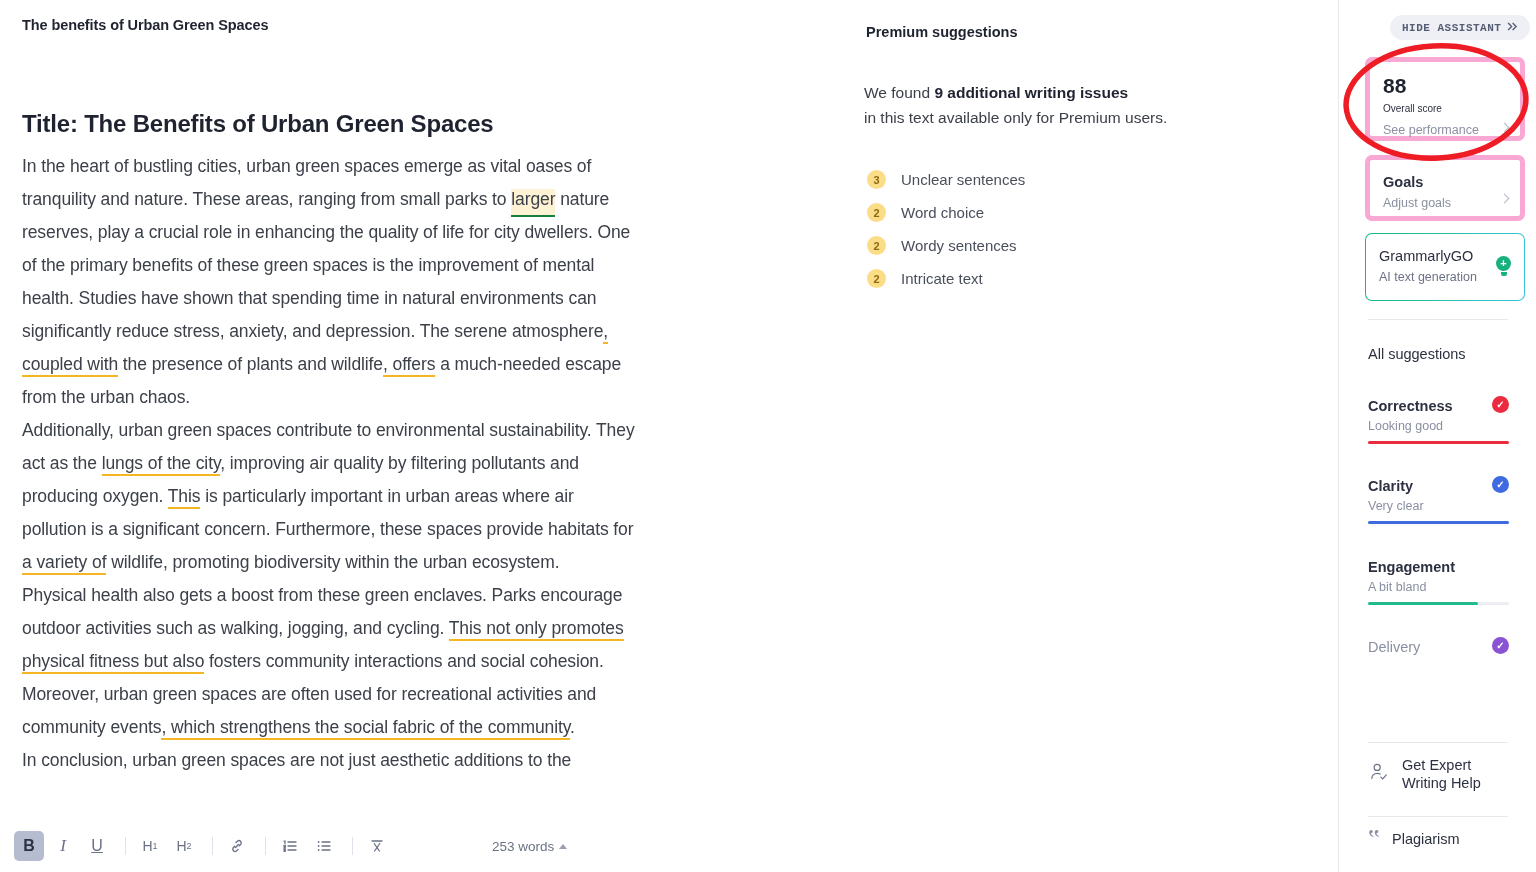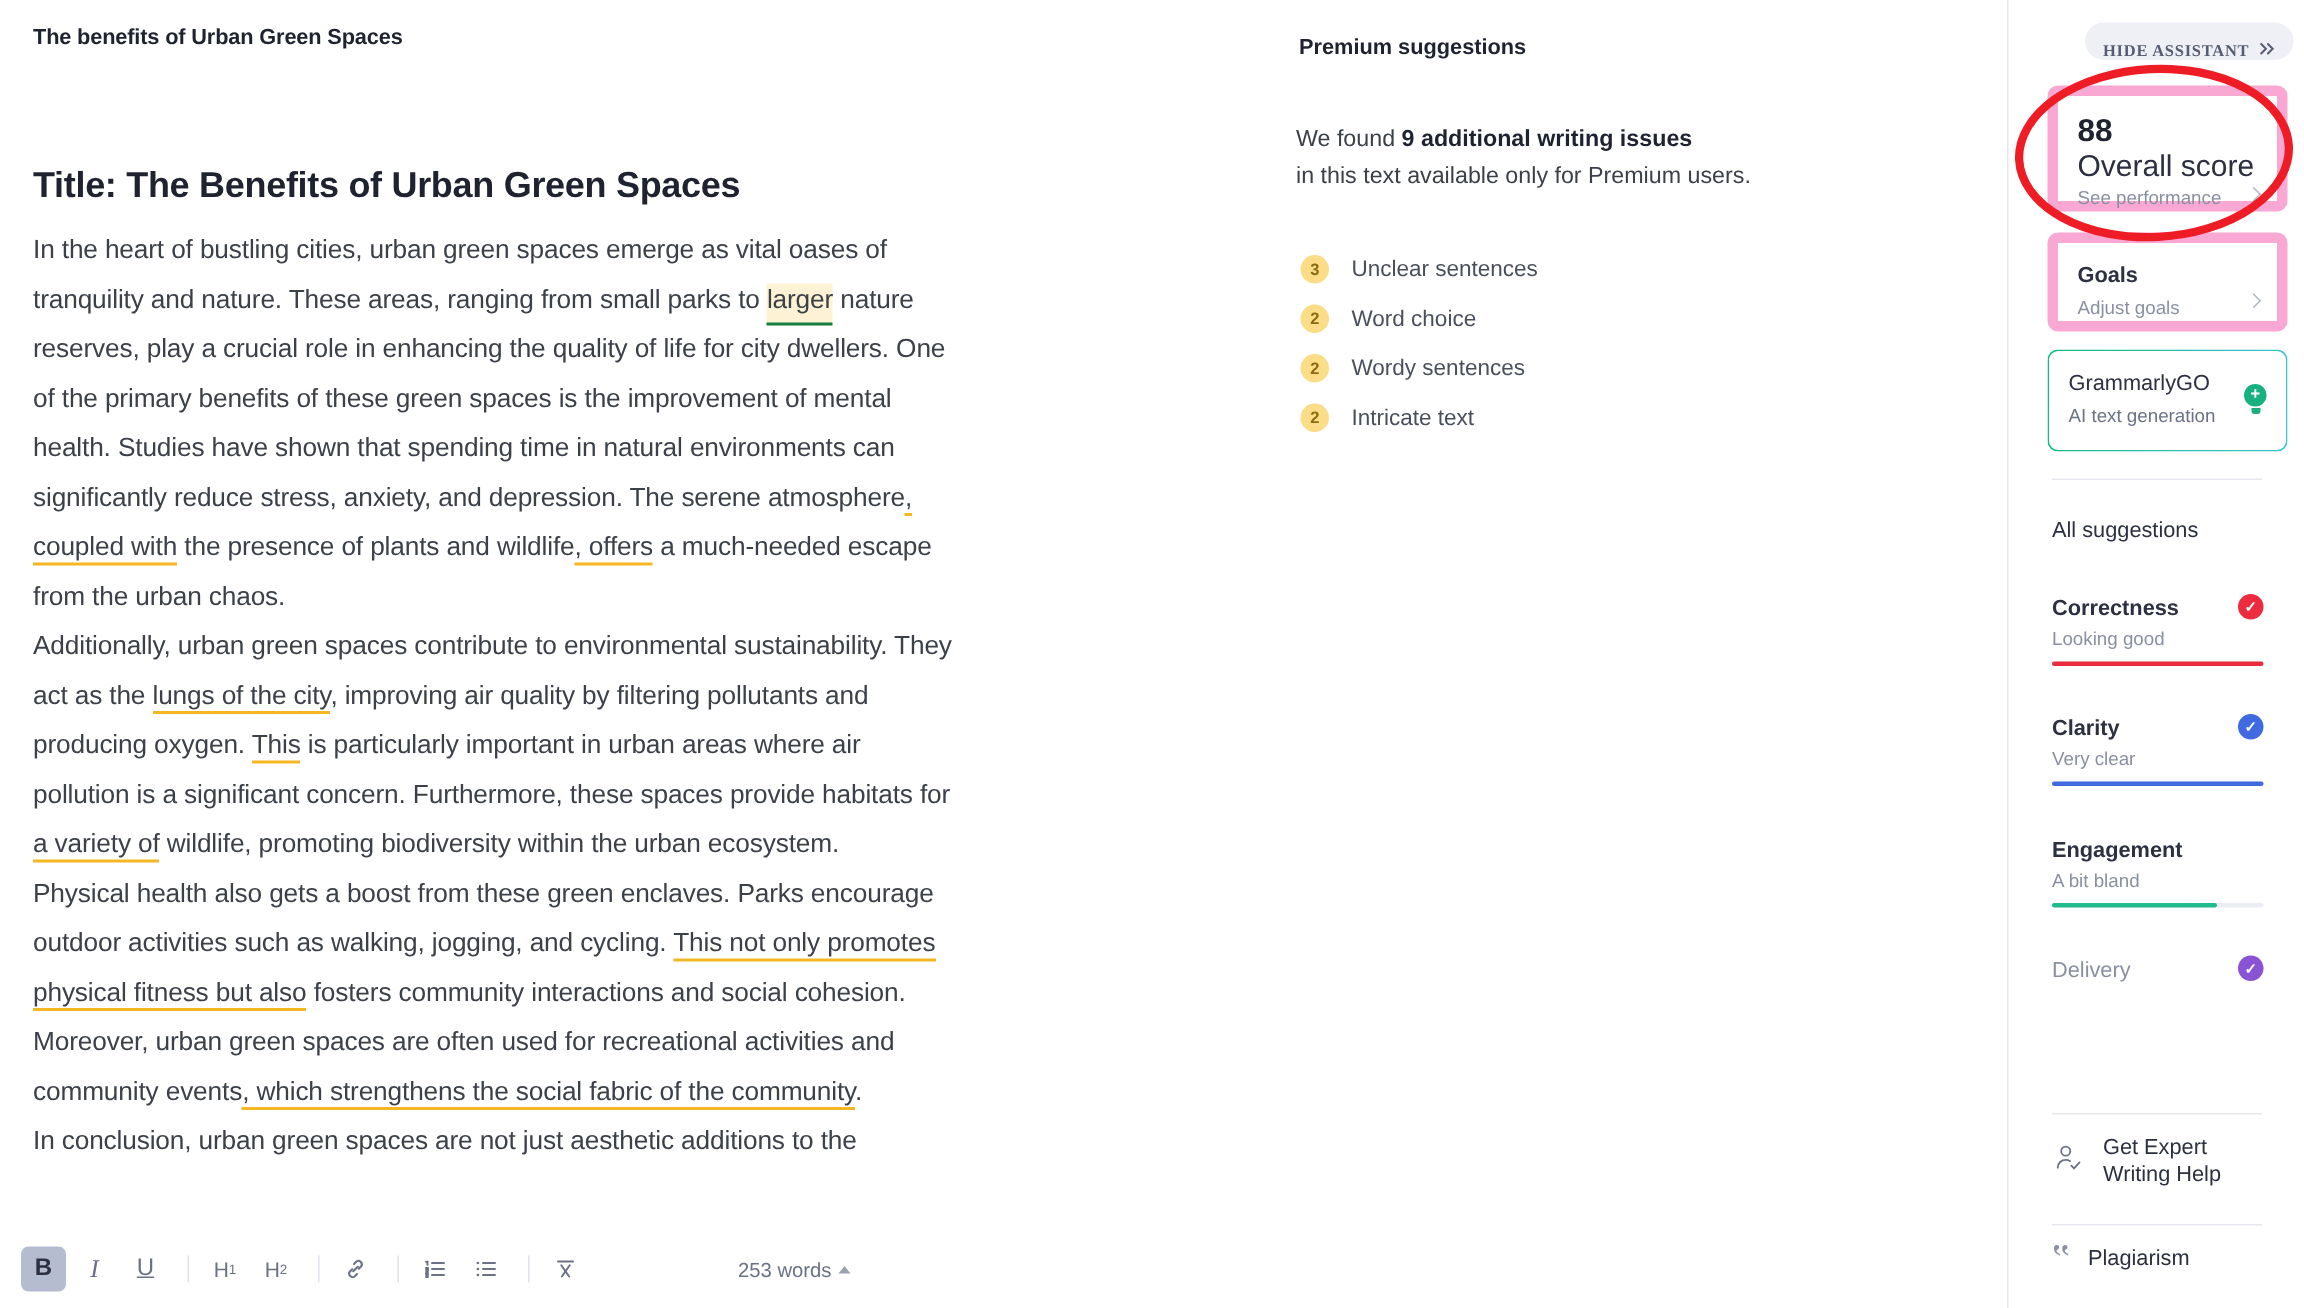--- a/index.html
+++ b/index.html
@@ -105,32 +105,32 @@
   
   #sidebar {
     position: absolute; left: 1338px; top: 0; width: 198px; height: 872px;
     background: #fff; border-left: 1px solid #e6e8ee;
   }
   #hide-assistant {
     position: absolute; left: 51px; top: 15px;
     height: 25px; padding: 0 12px; border-radius: 13px;
     background: #eef0f6; color: #565d73;
     font-size: 11px; font-weight: bold; letter-spacing: 0.5px;
-    display: flex; align-items: flex-end; gap: 6px; cursor: pointer;
-    border: none; font-family: Liberation Serif, serif;
+    display: flex; align-items: center; gap: 6px; cursor: pointer;
+    border: none; font-family: Liberation Mono, monospace;
   }
 
   .card {
     position: absolute; left: 26px; width: 160px;
-    background: #fff; border: 7px solid #f9a8d4; border-radius: 7px;
+    background: #fff; border: 5px solid #f9a8d4; border-radius: 7px;
     padding: 11px 13px; cursor: pointer;
   }
   #card-score { top: 57px; height: 84px; }
   #score-num { font-size: 21px; font-weight: bold; color: #1f2330; line-height: 25px; }
-  #score-label { font-size: 20px; color: #2c3040; line-height: 22px; }
+  #score-label { font-size: 10px; color: #2c3040; line-height: 22px; }
   #score-sub { font-size: 12.5px; color: #8a90a1; line-height: 20px; }
   #card-goals { top: 155px; height: 66px; }
   #goals-label { font-size: 14.5px; color: #2c3040; font-weight: bold; line-height: 22px; }
   #goals-sub { font-size: 12.5px; color: #8a90a1; line-height: 20px; }
   .chevron {
     position: absolute; right: 12px; width: 7px; height: 7px;
     border-right: 1.6px solid #b3b8c6; border-top: 1.6px solid #b3b8c6;
     transform: rotate(45deg);
   }
   #card-ggo {

